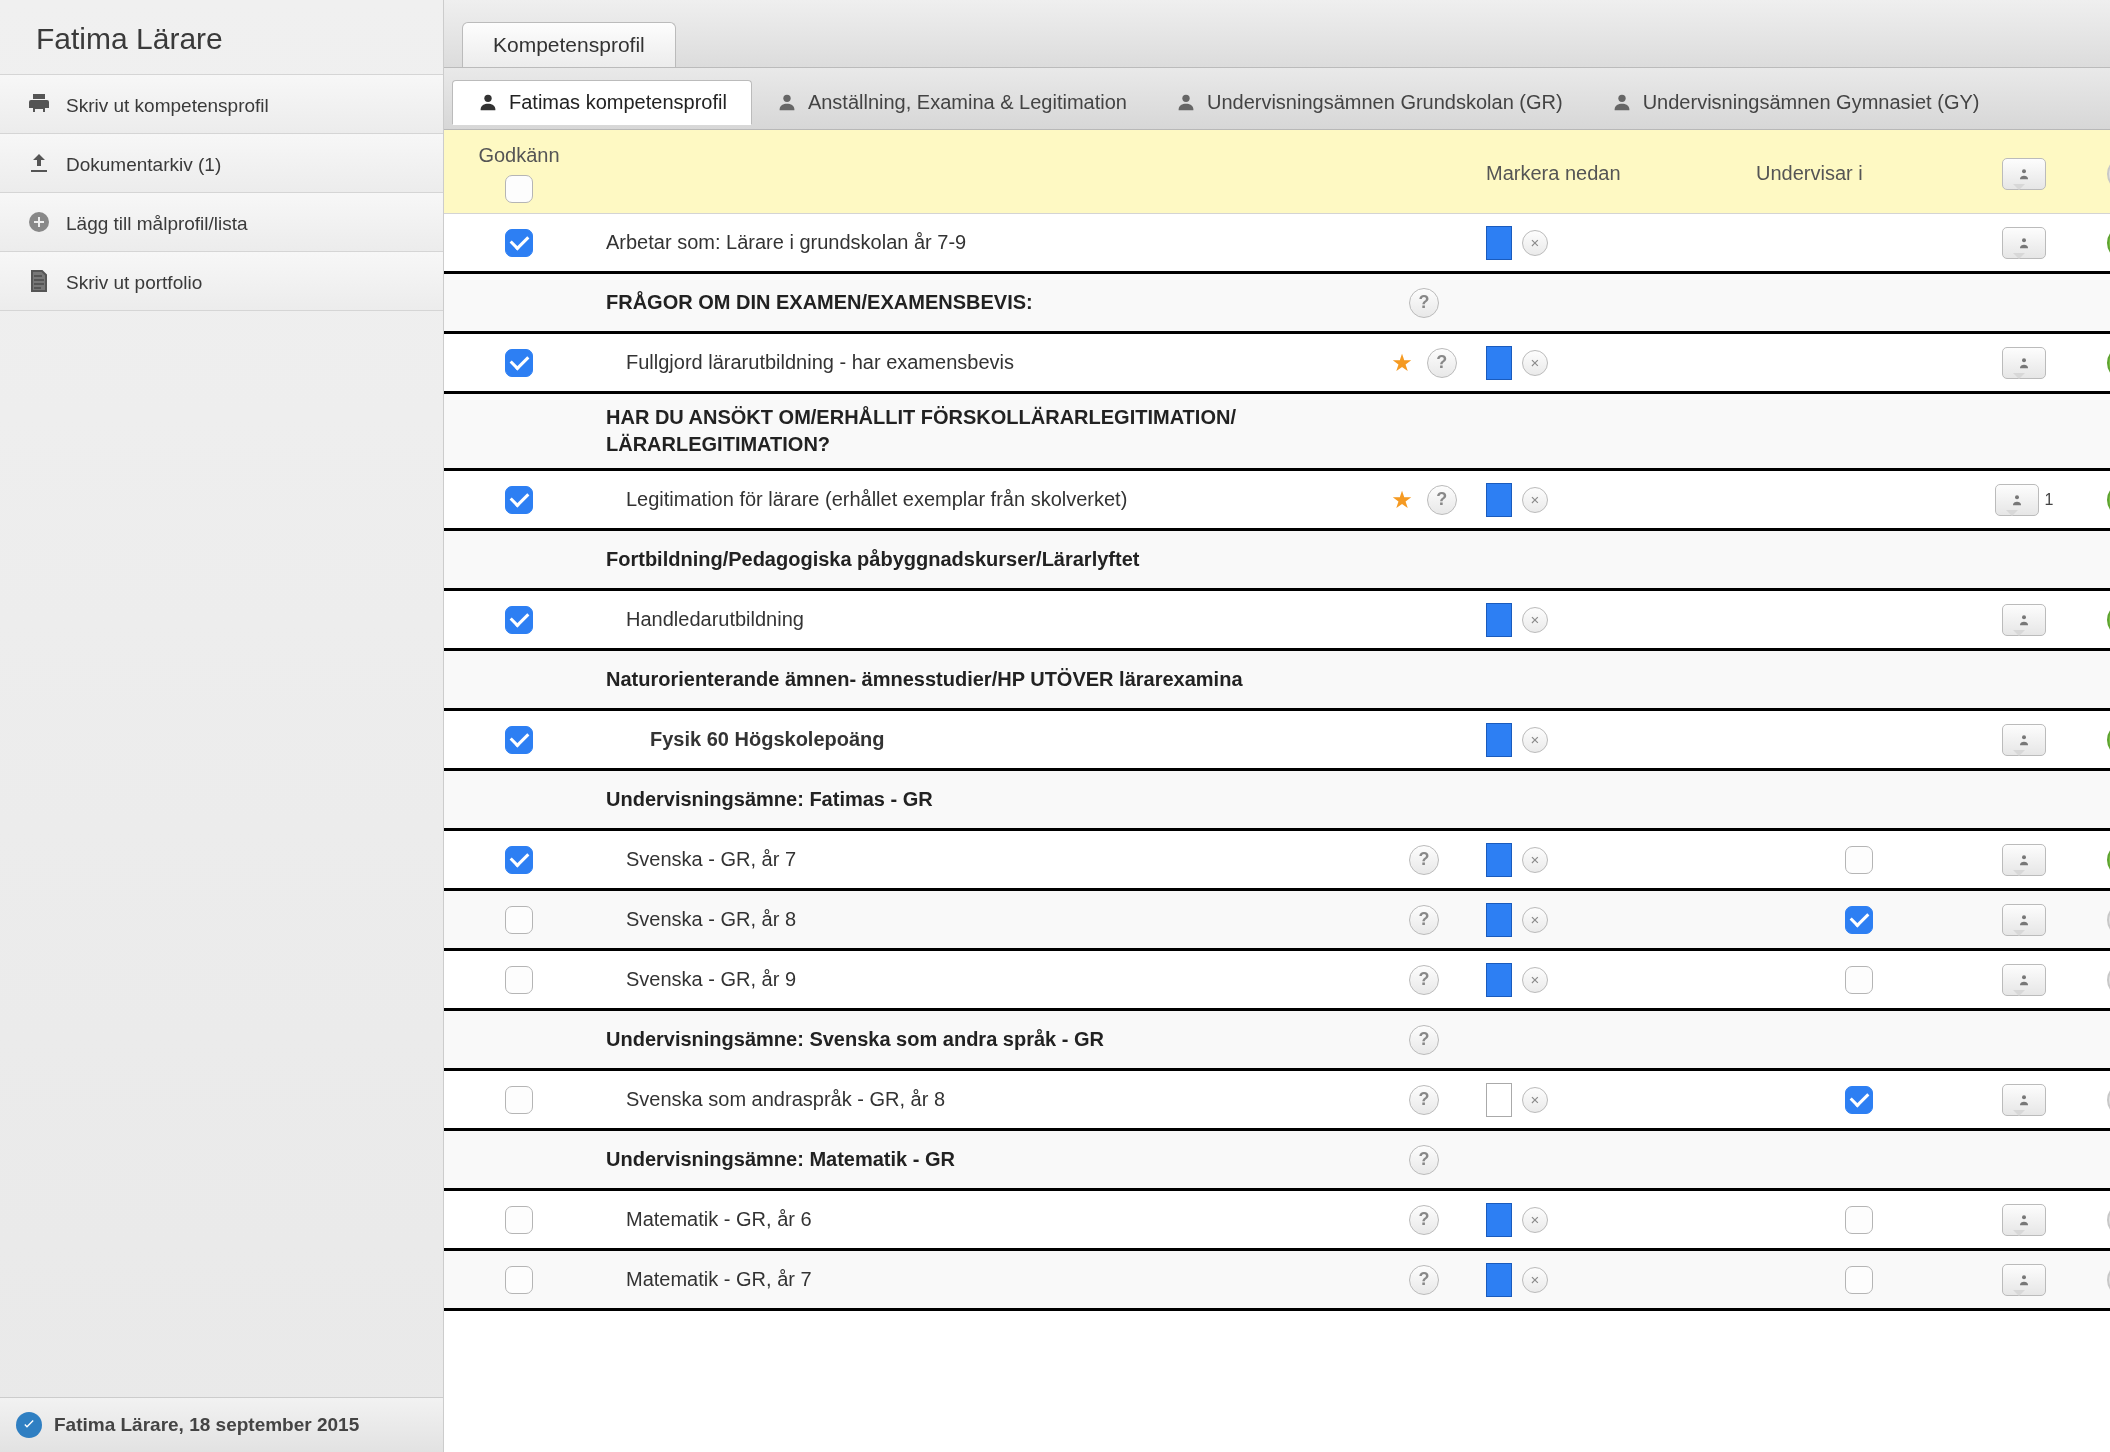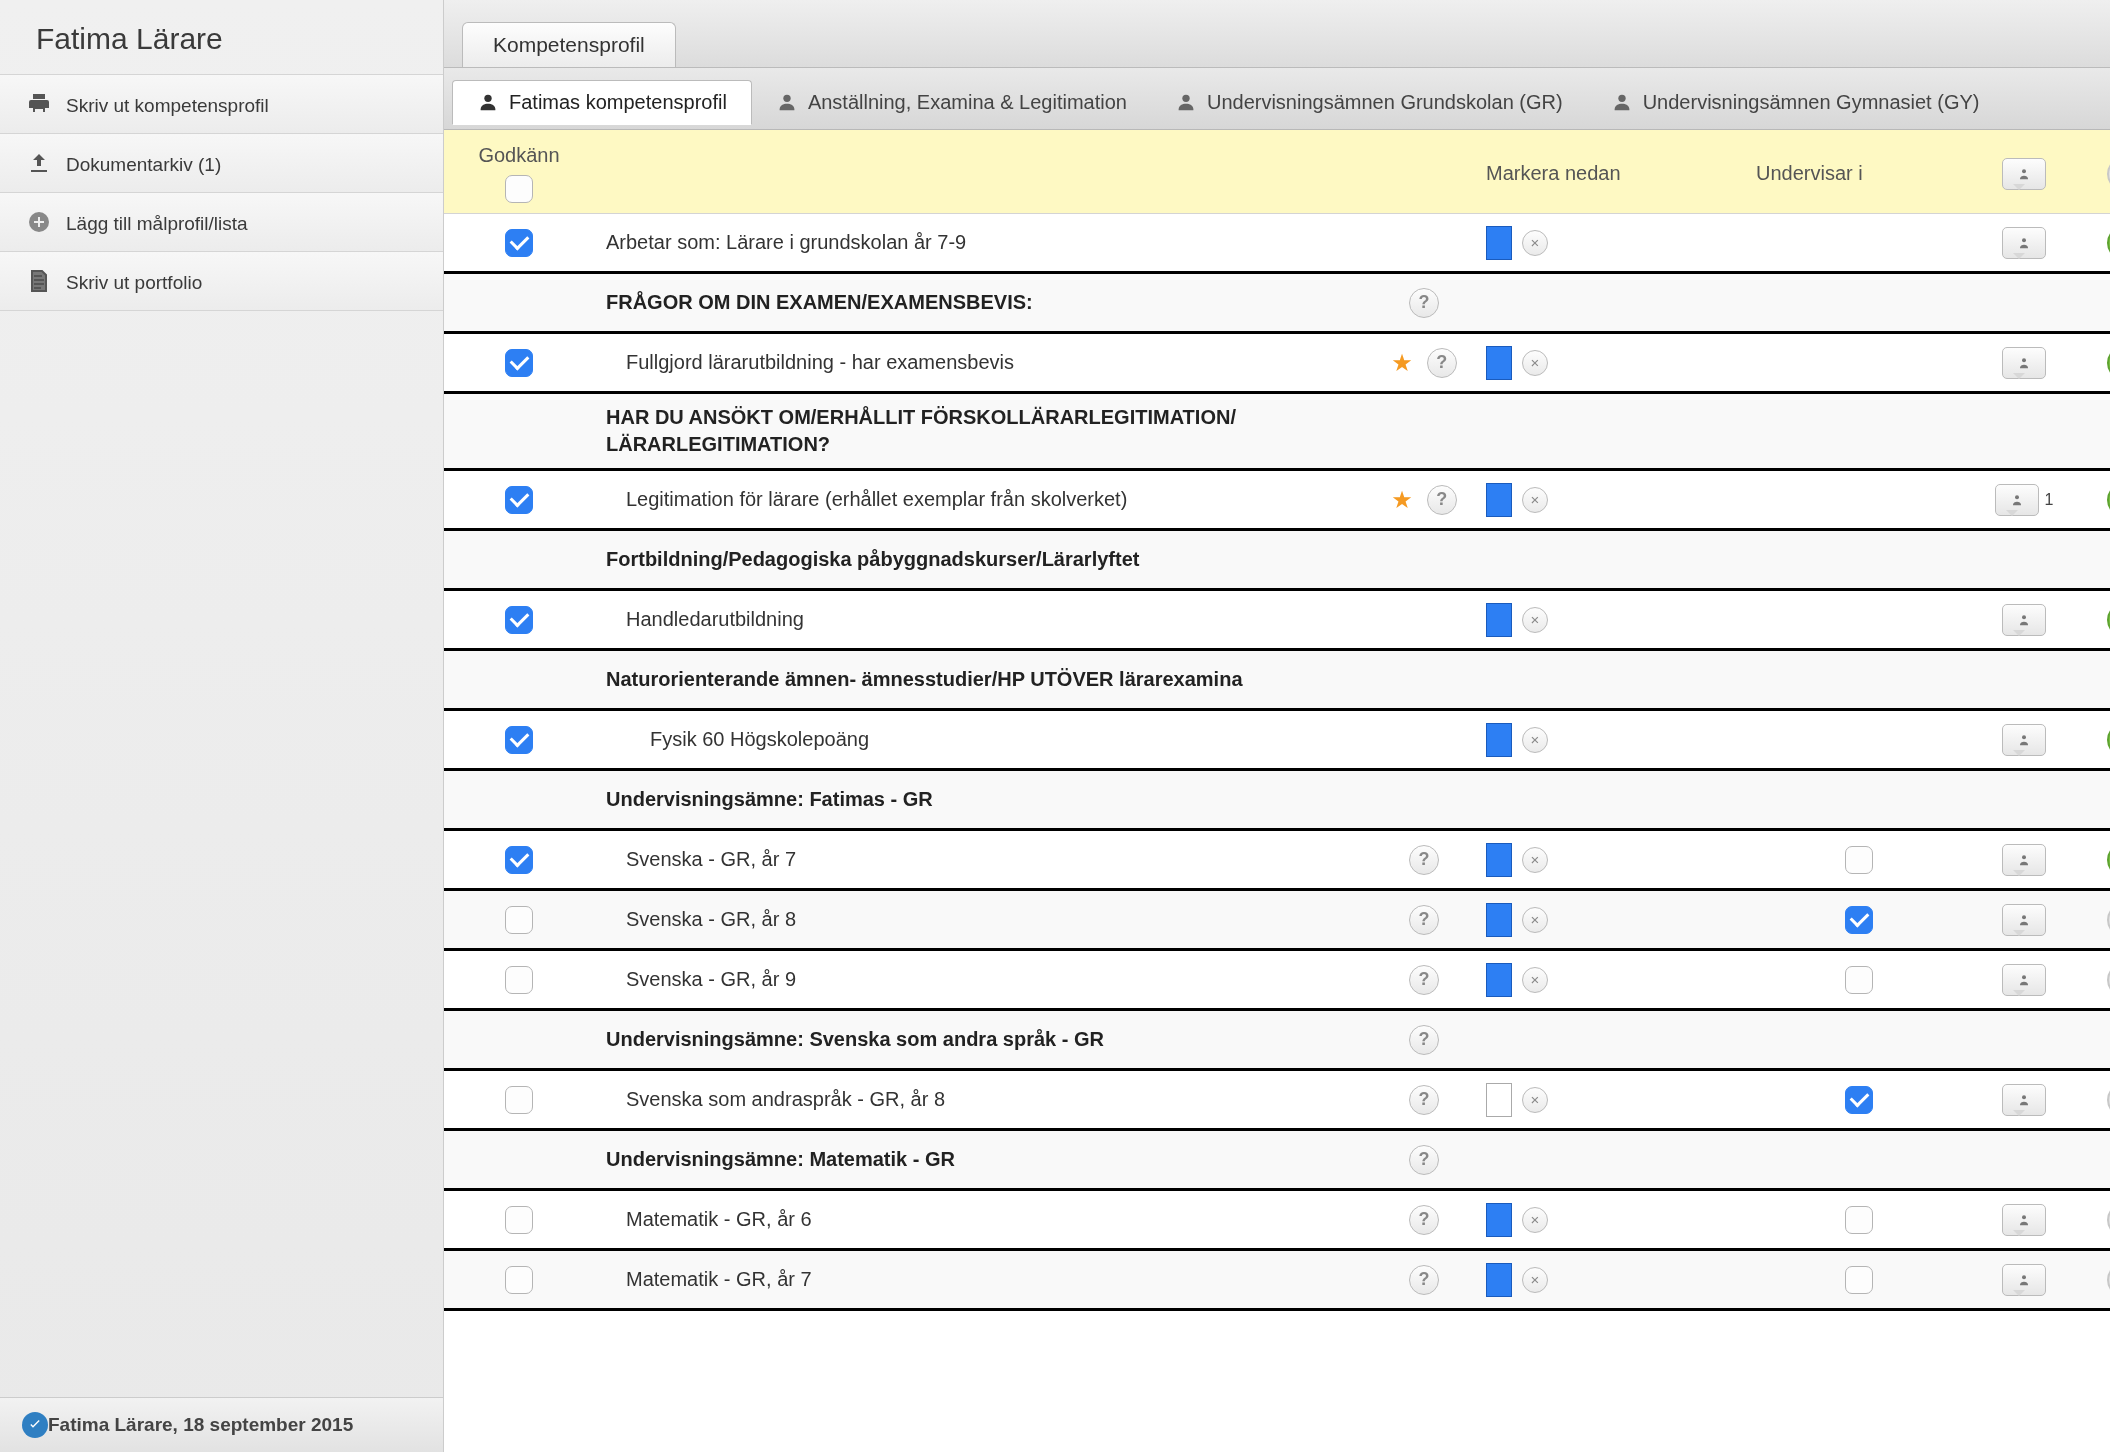--- a/index.html
+++ b/index.html
@@ -33,22 +33,22 @@
   padding: 16px 20px 16px 26px;
   border-bottom: 1px solid #d5d5d5;
   font-size: 19px;
   color: #3a3a3a;
   cursor: pointer;
   background: linear-gradient(#f7f7f7,#ececec);
 }
 .side-item .ico { width:26px; height:26px; display:inline-flex; align-items:center; justify-content:center; color:#555; }
 .sidebar-fill { flex: 1; }
 .sidebar-footer {
-  display:flex; align-items:center; 
-  padding: 14px 22px;
+  display:flex; align-items:center; gap:12px;
+  padding: 14px 16px;
   background: linear-gradient(#f2f2f2,#e2e2e2);
   border-top:1px solid #ccc;
   font-weight: 600;
   font-size: 19px;
   color:#444;
 }
 .sidebar-footer .chk {
   width:26px; height:26px; border-radius:50%;
   background:#2f7fc2; display:inline-flex; align-items:center; justify-content:center;
 }
@@ -122,21 +122,21 @@
 .row {
   border-bottom:3px solid #000000;
   min-height: 60px;
   font-size: 20px;
 }
 .row.alt { background:#f9f9f9; }
 .row .cell { padding: 10px 12px; display:flex; align-items:center; }
 .row .cell.center { justify-content:center; }
 .row .label { color:#333; line-height:1.35; }
 .row .label.indent1 { padding-left: 20px; }
-.row .label.indent2 { padding-left: 44px; }
+.row .label.indent2 { padding-left: 44px; font-weight: bold; }
 .row .label.bold { font-weight: 700; color:#222; }
 
 
 .cb {
   width:28px; height:28px; border-radius:7px;
   border:1px solid #b5b5b5; background:#fdfdfd;
   display:inline-flex; align-items:center; justify-content:center;
   cursor:pointer;
 }
 .cb.checked {

